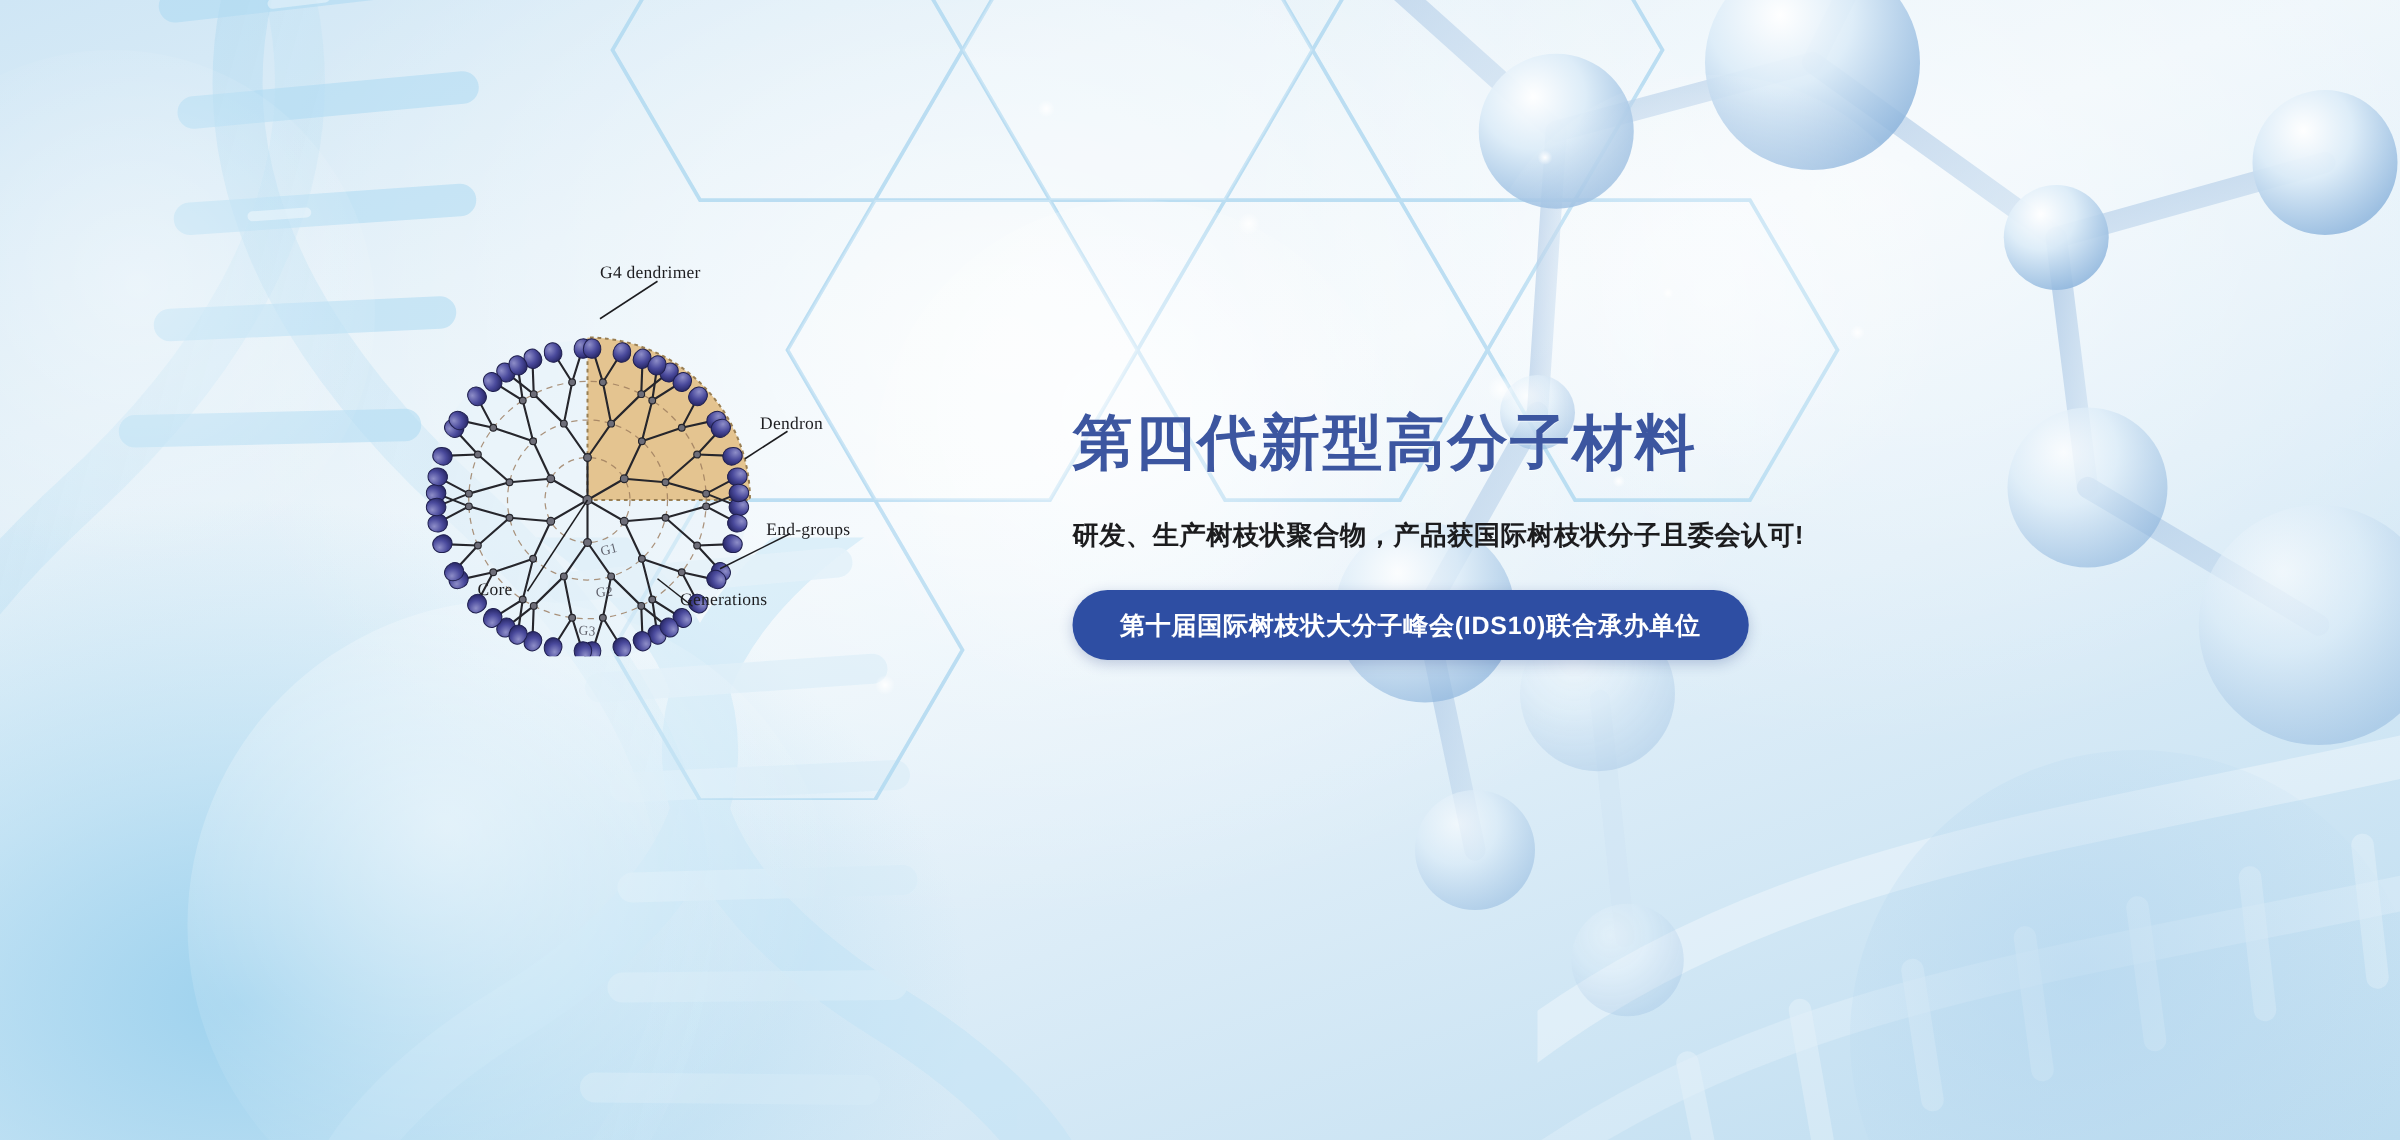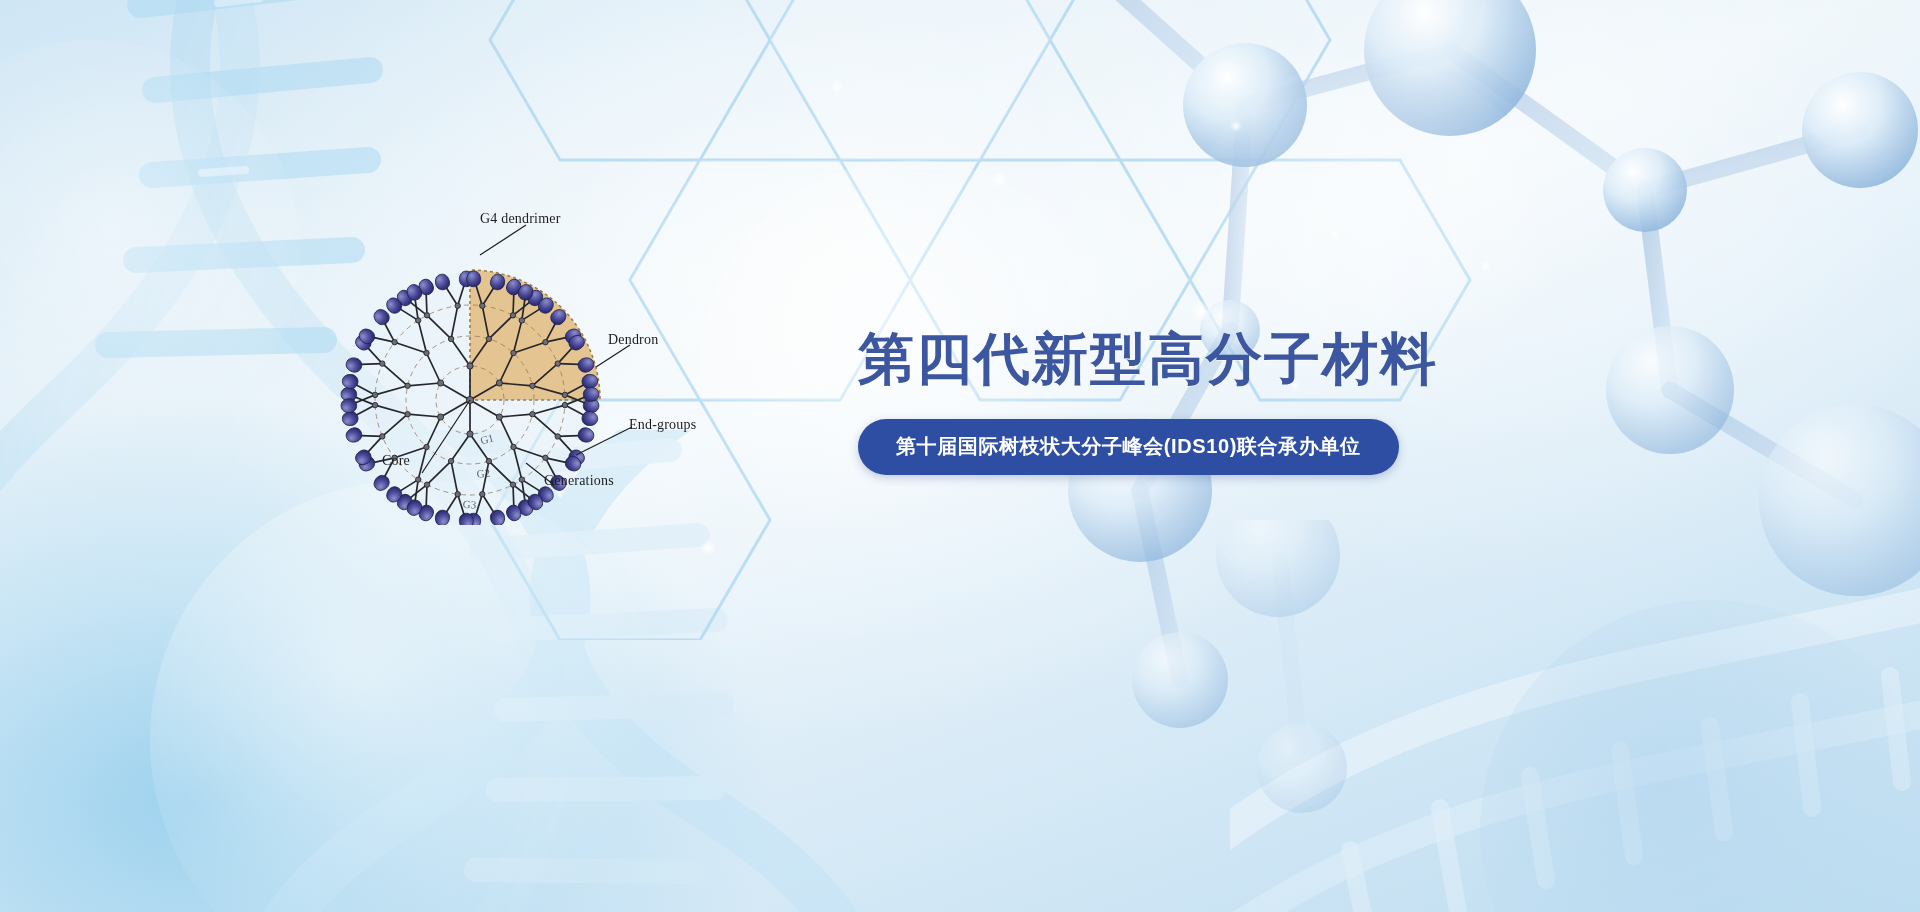--- a/index.html
+++ b/index.html
@@ -57,30 +57,30 @@
     position:absolute; left:330px; top:215px; width:360px; height:310px;
   }
   .dendrimer svg{ display:block; width:100%; height:100%; }
   .dendrimer-label{
     position:absolute;
     font-family:"Liberation Serif","DejaVu Serif",serif;
     font-size:14px; color:#1d1d20; letter-spacing:.2px; white-space:nowrap;
   }
   .lbl-g4       { left:150px; top:-4px; }
   .lbl-dendron  { left:278px; top:117px; }
-  .lbl-end      { left:299px; top:202px; }
-  .lbl-core     { left:52px;  top:238px; }
+  .lbl-end      { left:283px; top:202px; }
+  .lbl-core     { left:52px;  top:250px; }
   .lbl-gen      { left:186px; top:258px;margin-left:28px; }
 
   
   .content{
     position:absolute; left:858px; top:330px; width:720px;
   }
   .headline{
-    font-size:56px; font-weight:bold; letter-spacing:2px; line-height:1.05;
+    font-size:48px; font-weight:bold; letter-spacing:2px; line-height:1.05;
     color:#3c56a0; white-space:nowrap;
     text-shadow:0 1px 0 rgba(255,255,255,.55);
   }
   .subhead{
     margin-top:34px;
     font-size:21px; font-weight:bold; color:#1c1c1e; letter-spacing:.4px;
     white-space:nowrap;
   }
   .cta{
     margin-top:30px;
@@ -561,16 +561,17 @@
 
     <span class="dendrimer-label lbl-g4">G4 dendrimer</span>
     <span class="dendrimer-label lbl-dendron">Dendron</span>
     <span class="dendrimer-label lbl-end">End-groups</span>
     <span class="dendrimer-label lbl-core">Core</span>
     <span class="dendrimer-label lbl-gen">Generations</span>
   </div>
 
   <div class="content">
     <h1 class="headline">第四代新型高分子材料</h1>
+    <p class="subhead">研发、生产树枝状聚合物，产品获国际树枝状分子且委会认可!</p>
     <button class="cta">第十届国际树枝状大分子峰会(IDS10)联合承办单位</button>
   </div>
 
 </div>
 
 </body></html>

